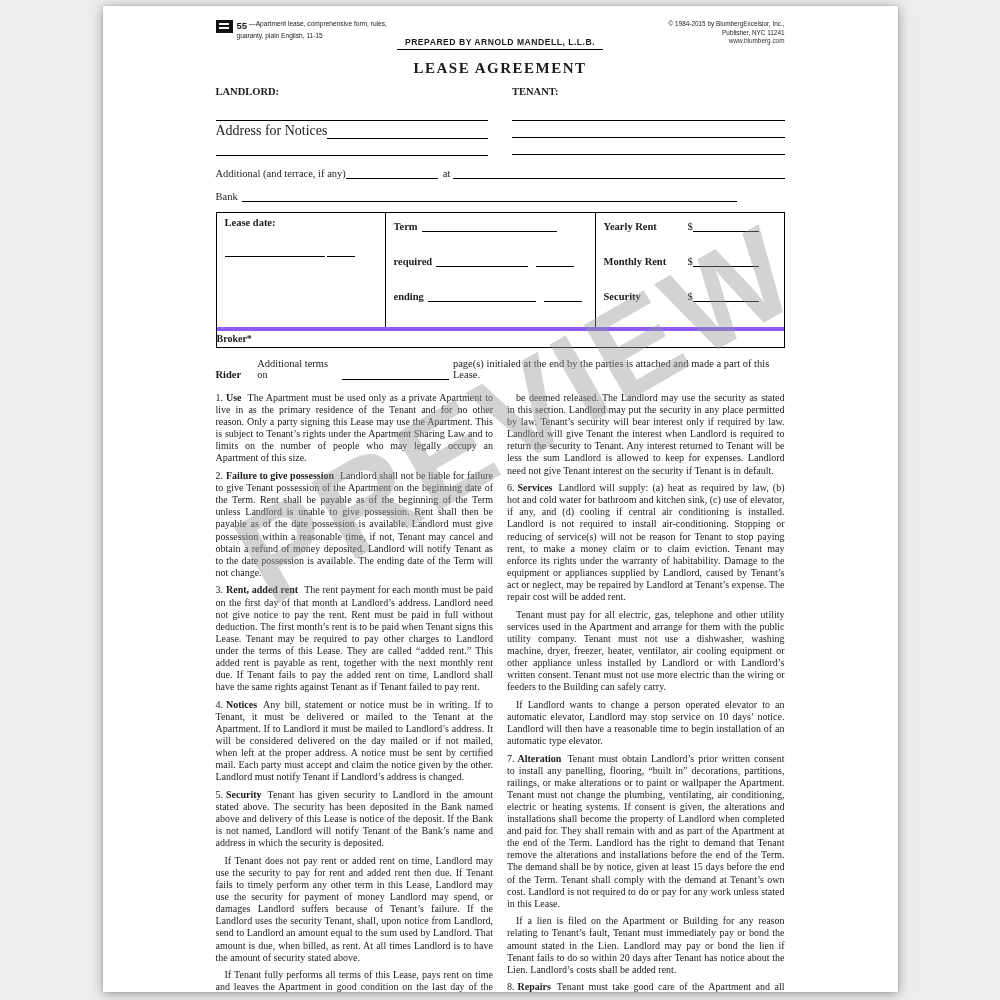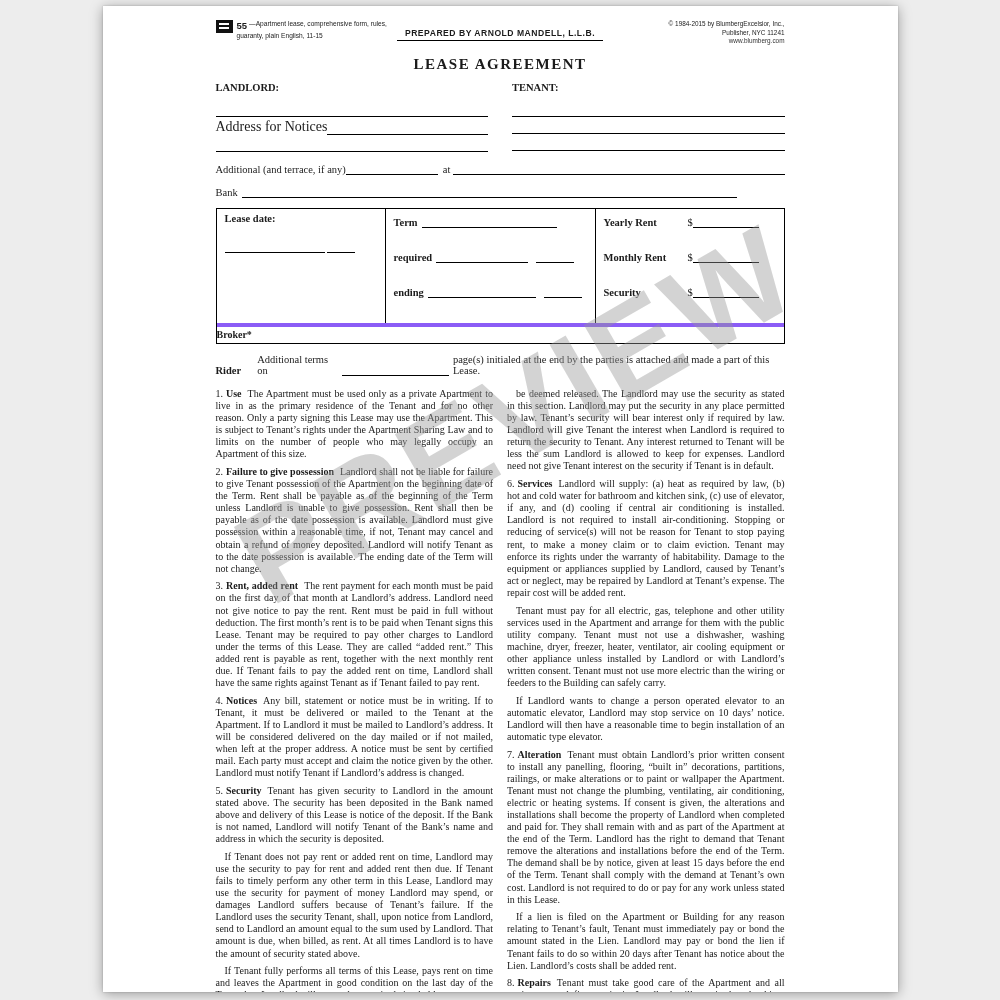--- a/index.html
+++ b/index.html
@@ -21,21 +21,21 @@
   }
   
   .hdr { display:flex; justify-content:space-between; align-items:flex-start;
          font-family:"Liberation Sans",sans-serif; }
   .hdr-left { display:flex; gap:4px; font-size:6.6px; line-height:1.25; width:220px;}
   .logo { width:17px; height:13px; background:#111; display:inline-block; position:relative; flex:0 0 auto;}
   .logo-mark { position:absolute; left:3px; top:3px; width:10px; height:2px; background:#fff;
                box-shadow:0 4px 0 #fff; }
   .form-no { font-weight:bold; font-size:9.5px; vertical-align:top; padding-right:2px;}
   .hdr-center { font-size:8.6px; font-weight:bold; letter-spacing:.5px;
-                border-bottom:1px solid #000; padding:2px 8px 2px; margin-top:6px; white-space:nowrap;}
+                border-bottom:1px solid #000; padding:2px 8px 2px; margin-top:15px; white-space:nowrap;}
   .hdr-right { font-size:6.4px; text-align:right; line-height:1.35; width:220px;}
   .site { color:#333; }
   
   .title { text-align:center; font-size:15px; font-weight:bold; letter-spacing:1.5px; margin:10px 0 9px; }
   .intro { font-weight:bold; font-size:10.5px; margin-bottom:9px; }
   
   .parties { display:flex; gap:24px; font-size:10.5px; }
   .party { flex:1; }
   .plabel { font-weight:bold; }
   .prow { height:18px; }

